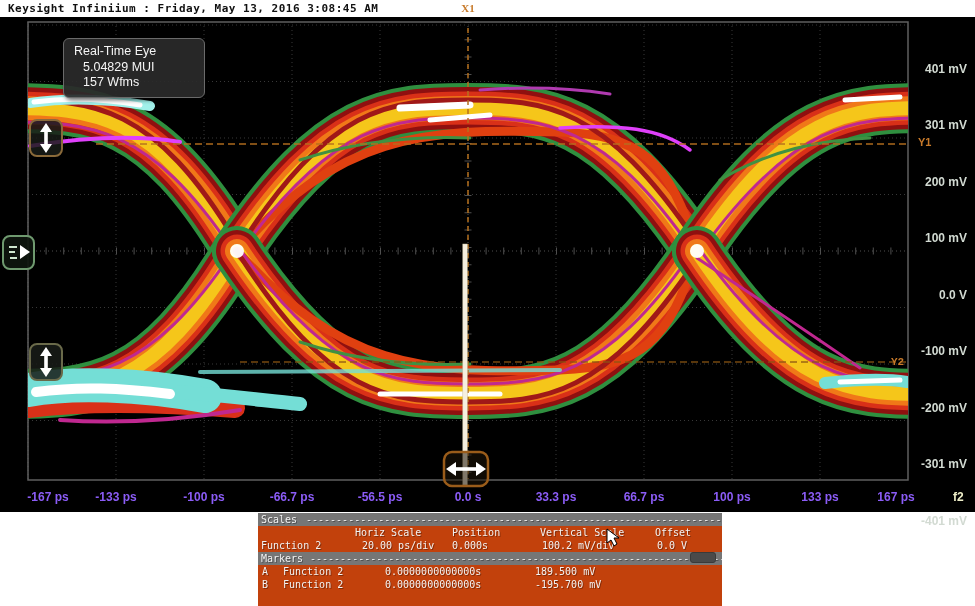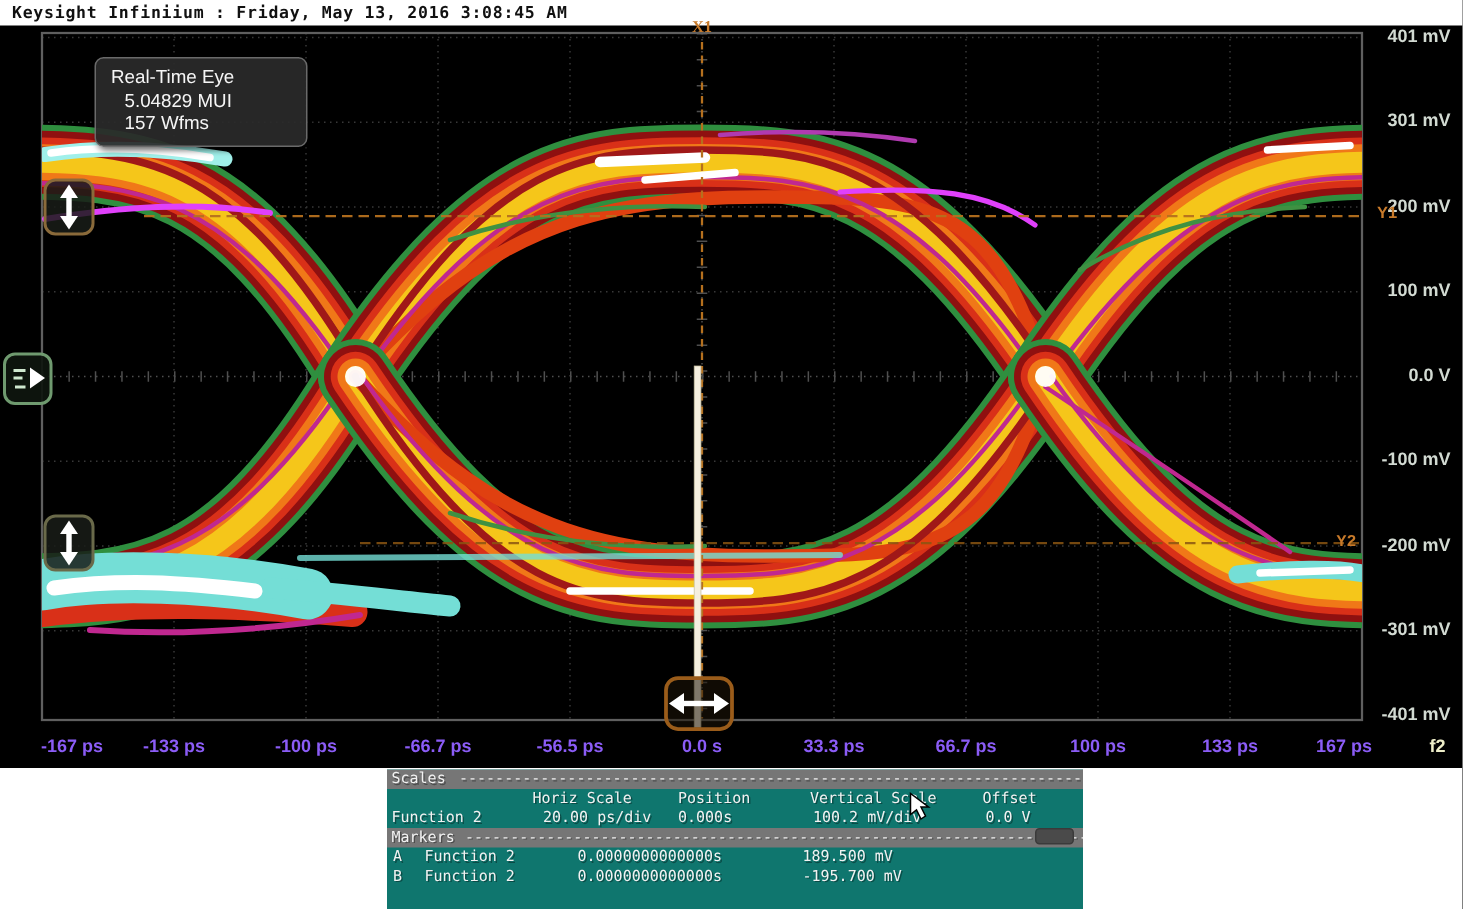--- a/index.html
+++ b/index.html
@@ -21,36 +21,36 @@
   .scope svg{position:absolute;left:0;top:0;}
   
   .tooltip{
     position:absolute;left:63px;top:38px;width:122px;
     background:rgba(42,42,42,.93);border:1px solid #6a6a6a;border-radius:6px;
     padding:5px 8px 6px 10px;color:#f5f5f5;box-shadow:2px 2px 4px rgba(0,0,0,.6);
     font-size:12.5px;font-weight:400;line-height:15.5px;z-index:5;
   }
   .tooltip .l2,.tooltip .l3{padding-left:9px;}
   .ovl{position:absolute;z-index:4;font-weight:700;white-space:nowrap;}
-  .x1lab{left:468px;top:12px;transform:translateX(-50%);color:#c87a2a;font-size:11px;font-family:Liberation Serif, serif;}
+  .x1lab{left:468px;top:2px;transform:translateX(-50%);color:#c87a2a;font-size:11px;font-family:Liberation Serif, serif;}
   .y1lab{left:918px;top:136px;color:#c87a2a;font-size:11px;}
   .y2lab{left:891px;top:356px;color:#c87a2a;font-size:11px;font-family:Liberation Mono, monospace;}
   .f2lab{left:953px;top:490px;color:#eeeec8;font-size:12px;}
   .ytick{
     position:absolute;right:8px;width:62px;text-align:right;
-    color:#d2dad2;font-size:12px;font-weight:700;z-index:3;
+    color:#d2dad2;font-size:12px;font-weight:700;z-index:3;margin-top:45px;
   }
   .xtick{
     position:absolute;top:490px;transform:translateX(-50%);
     color:#8b5cf6;font-size:12px;font-weight:700;z-index:3;white-space:nowrap;
   }
   
   .panel{
     position:absolute;left:258px;top:513px;width:464px;height:93px;
-    background:#0f766e;overflow:hidden;z-index:6;
+    background:#c2410c;overflow:hidden;z-index:6;
     font-family:"DejaVu Sans Mono",monospace;font-size:10px;color:#f2f2f2;
   }
   .prow{position:relative;height:13px;line-height:13px;white-space:nowrap;overflow:hidden;}
   .prow span{position:absolute;top:0;text-shadow:1px 1px 0 rgba(0,0,0,.35);}
   .divider{background:#767676;}
   .thumb{
     position:absolute;right:6px;top:2px;width:24px;height:9px;border-radius:3px;
     background:#4a4a4a;border:1px solid #3a3a3a;
   }
   .cursor{position:absolute;left:606px;top:528px;z-index:9;}

